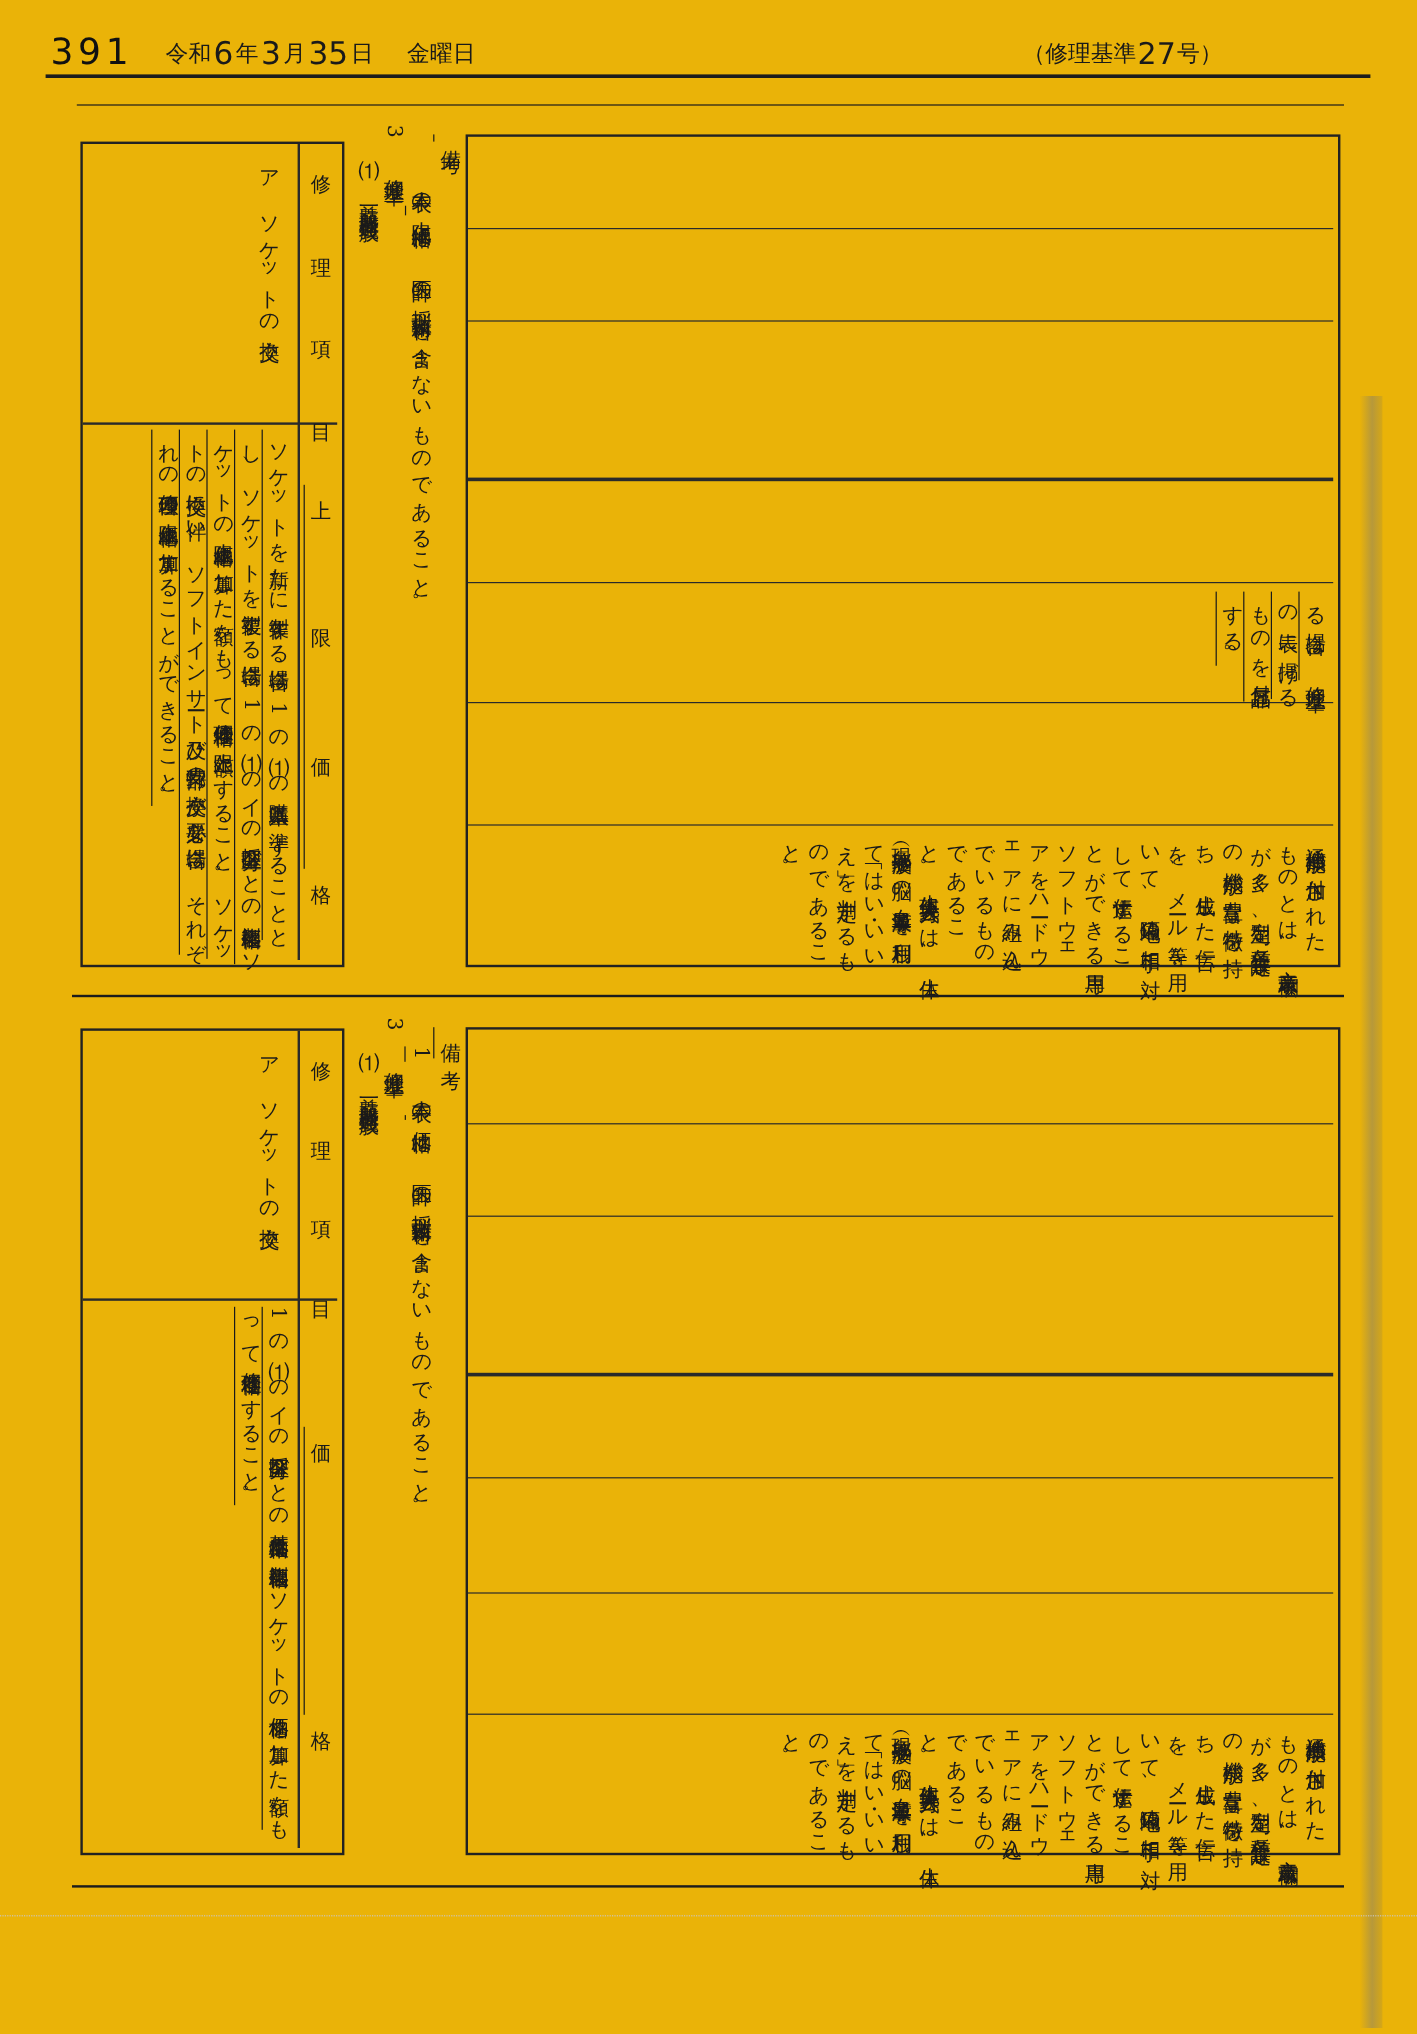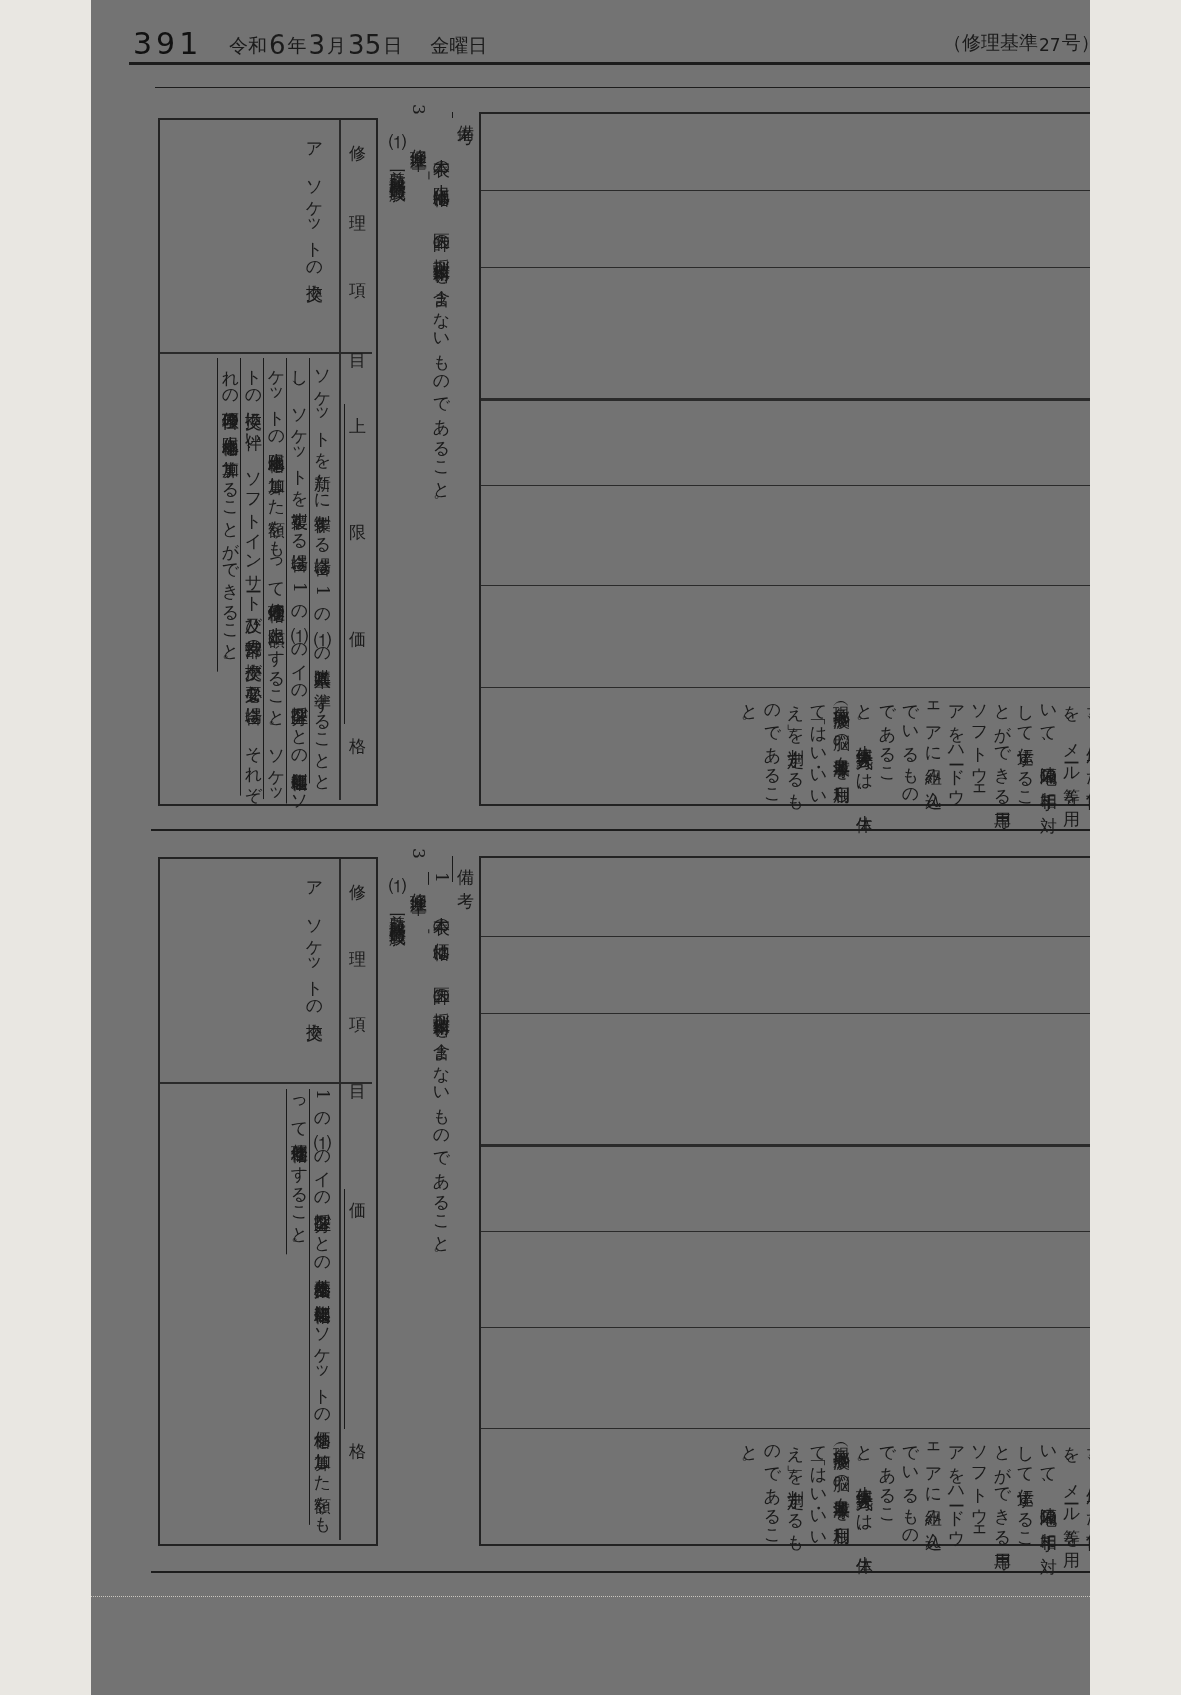--- a/index.html
+++ b/index.html
@@ -1,38 +1,38 @@
 <!DOCTYPE html>
 <html lang="ja"><head>
 <meta charset="utf-8">
 <style>
   html,body{margin:0;padding:0;background:#e9e7e2;}
   .page{
     position:relative;
-    width:999px;height:1695px;
+    width:1181px;height:1695px;
     margin:0 auto;
-    background:#737373;
+    background:#eab308;
     font-family:"DejaVu Serif","Liberation Serif",serif;
     color:#1a1a1a;
     overflow:hidden;
   }
   
   .abs{position:absolute;}
   .v{writing-mode:vertical-rl;}
   .u{text-decoration:underline;text-decoration-thickness:1px;text-underline-offset:4px;text-underline-position:left;}
   .rule{position:absolute;background:#1c1c1c;}
   .boxline{position:absolute;background:#2a2a2a;}
   
   .hdr-num{position:absolute;left:42px;top:26px;font-family:"DejaVu Sans","Liberation Sans",sans-serif;font-size:30px;letter-spacing:4px;color:#111;}
   .hdr-date{position:absolute;left:138px;top:30px;font-size:19px;white-space:nowrap;}
   .hdr-date b{font-family:"DejaVu Sans","Liberation Sans",sans-serif;font-weight:500;font-size:26px;vertical-align:-2px;padding:0 2px;}
   .hdr-weekday{margin-left:28px;}
   .hdr-title{position:absolute;left:563px;top:22px;font-size:30px;font-weight:700;letter-spacing:100px;white-space:nowrap;}
   .hdr-issue{position:absolute;left:852px;top:30px;font-size:19px;white-space:nowrap;}
-  .hdr-issue b{font-family:"DejaVu Sans","Liberation Sans",sans-serif;font-weight:500;font-size:17px;vertical-align:-2px;padding:0 1px;}
+  .hdr-issue b{font-family:"DejaVu Sans","Liberation Sans",sans-serif;font-weight:500;font-size:25px;vertical-align:-2px;padding:0 1px;}
   
   .tbox{position:absolute;border:2px solid #222;background:transparent;}
   .cell-text{font-size:17px;line-height:23px;letter-spacing:1px;}
   .hd-just{text-align:justify;text-align-last:justify;-webkit-text-justify:inter-character;text-justify:inter-character;font-size:17px;}
   .note{font-size:17px;line-height:23px;}
   .caption{font-size:17px;letter-spacing:2px;}
   .remarks-label{font-size:17px;letter-spacing:3px;}
   .remarks-text{font-size:17px;letter-spacing:2px;}
   
   .scan-edge{position:absolute;left:1133px;top:330px;width:19px;height:1360px;

